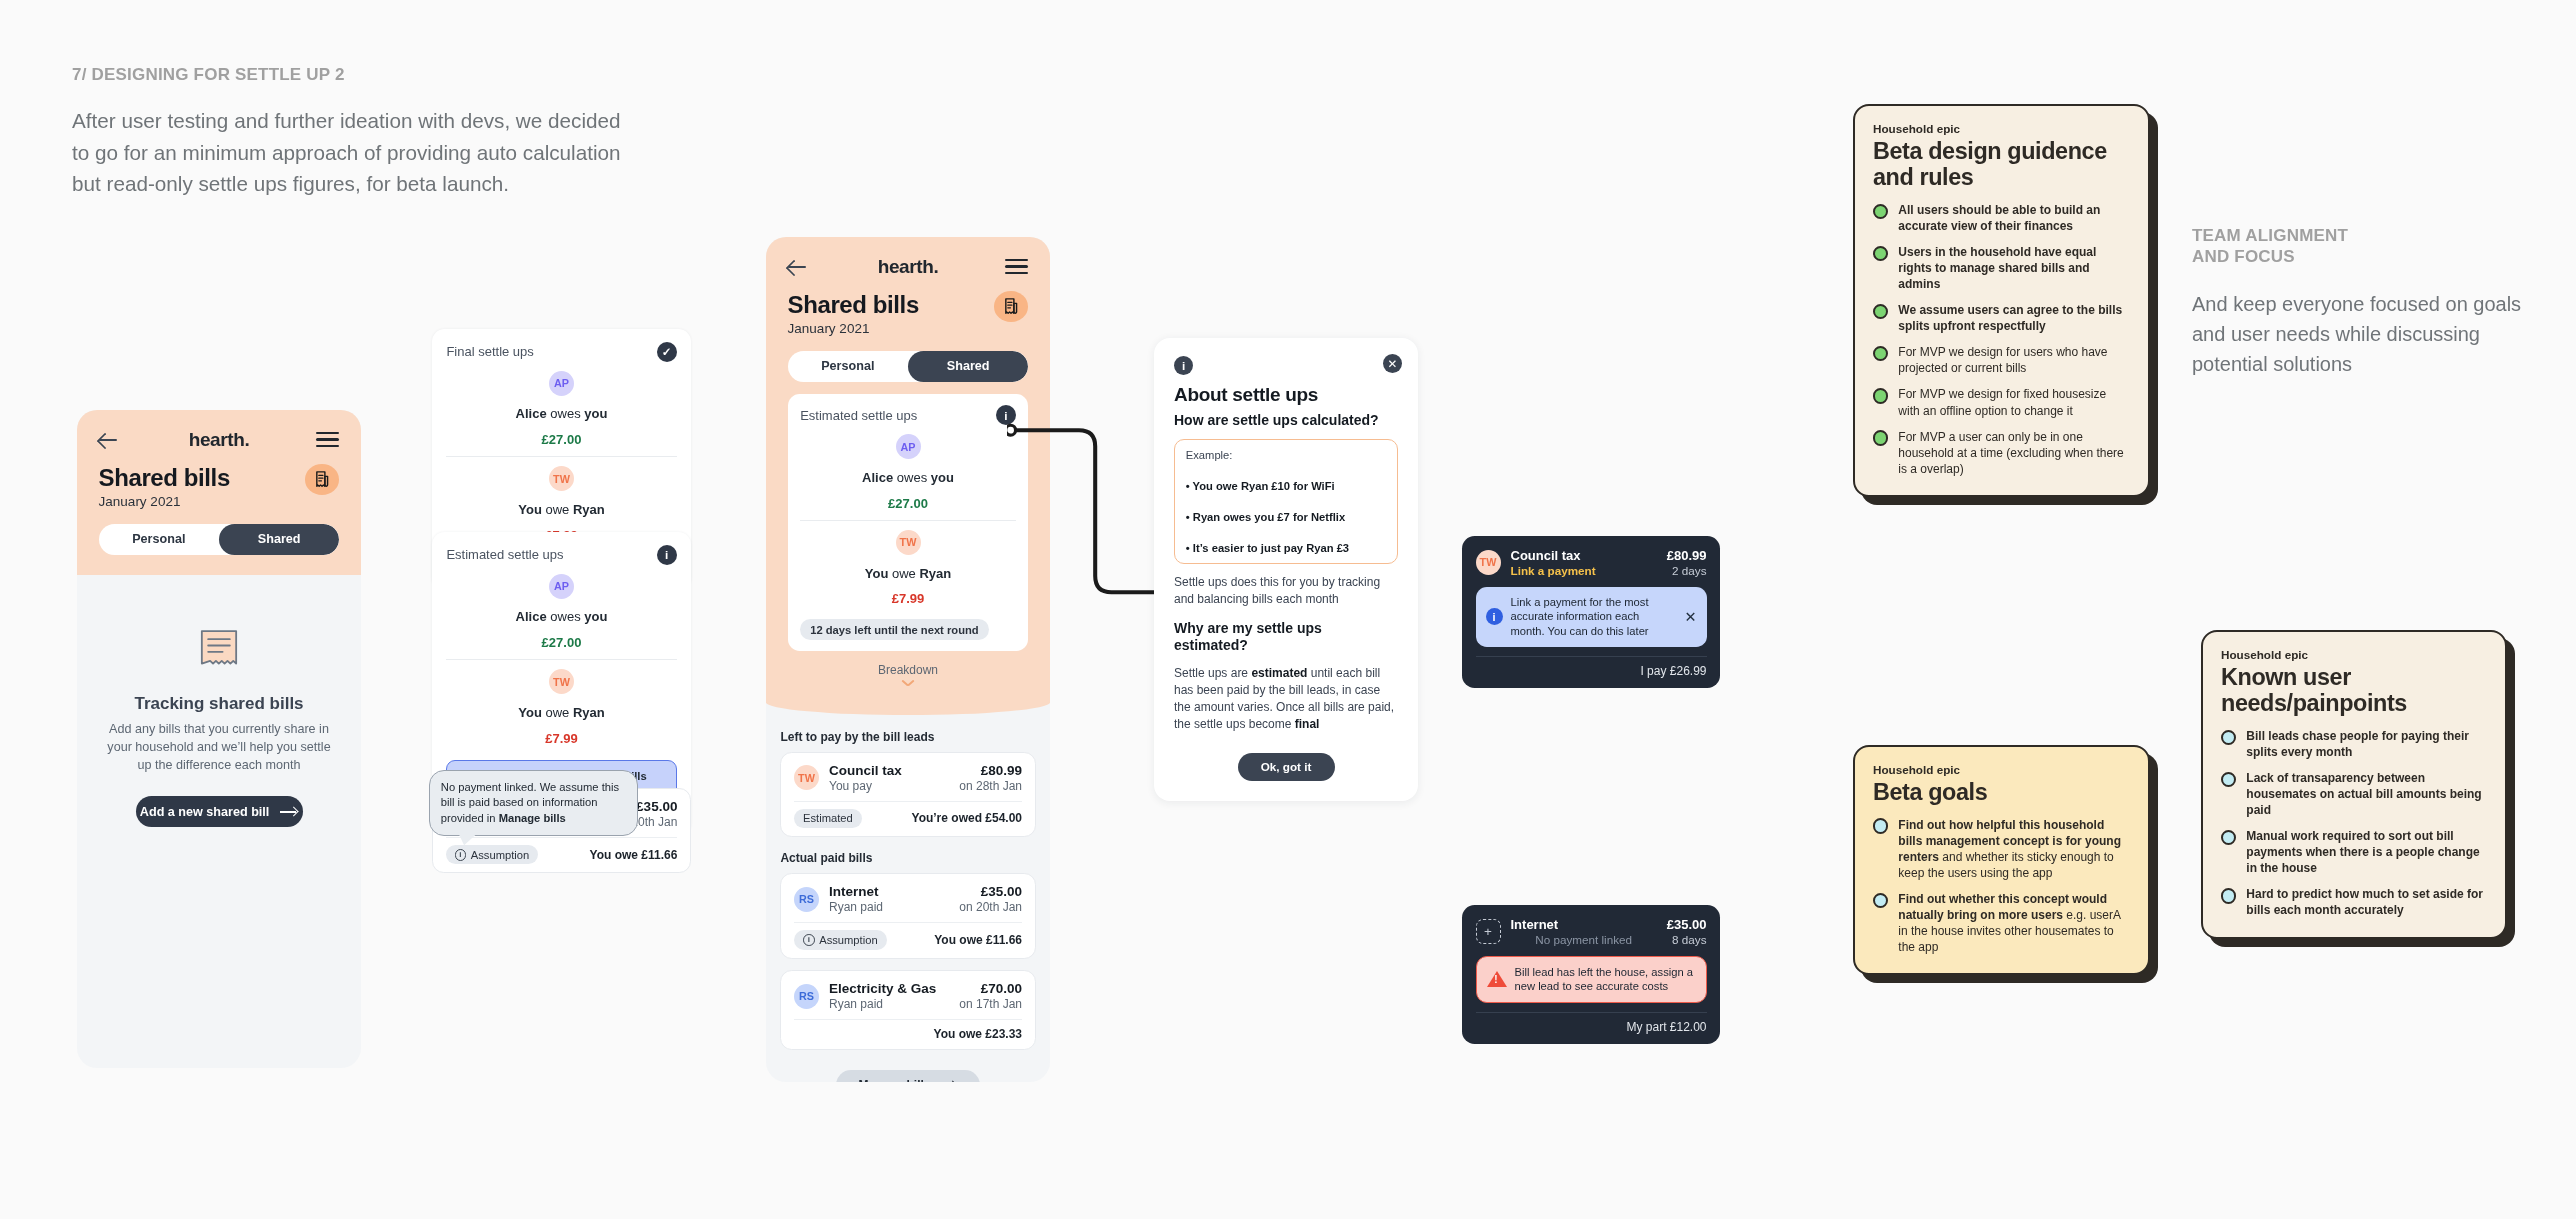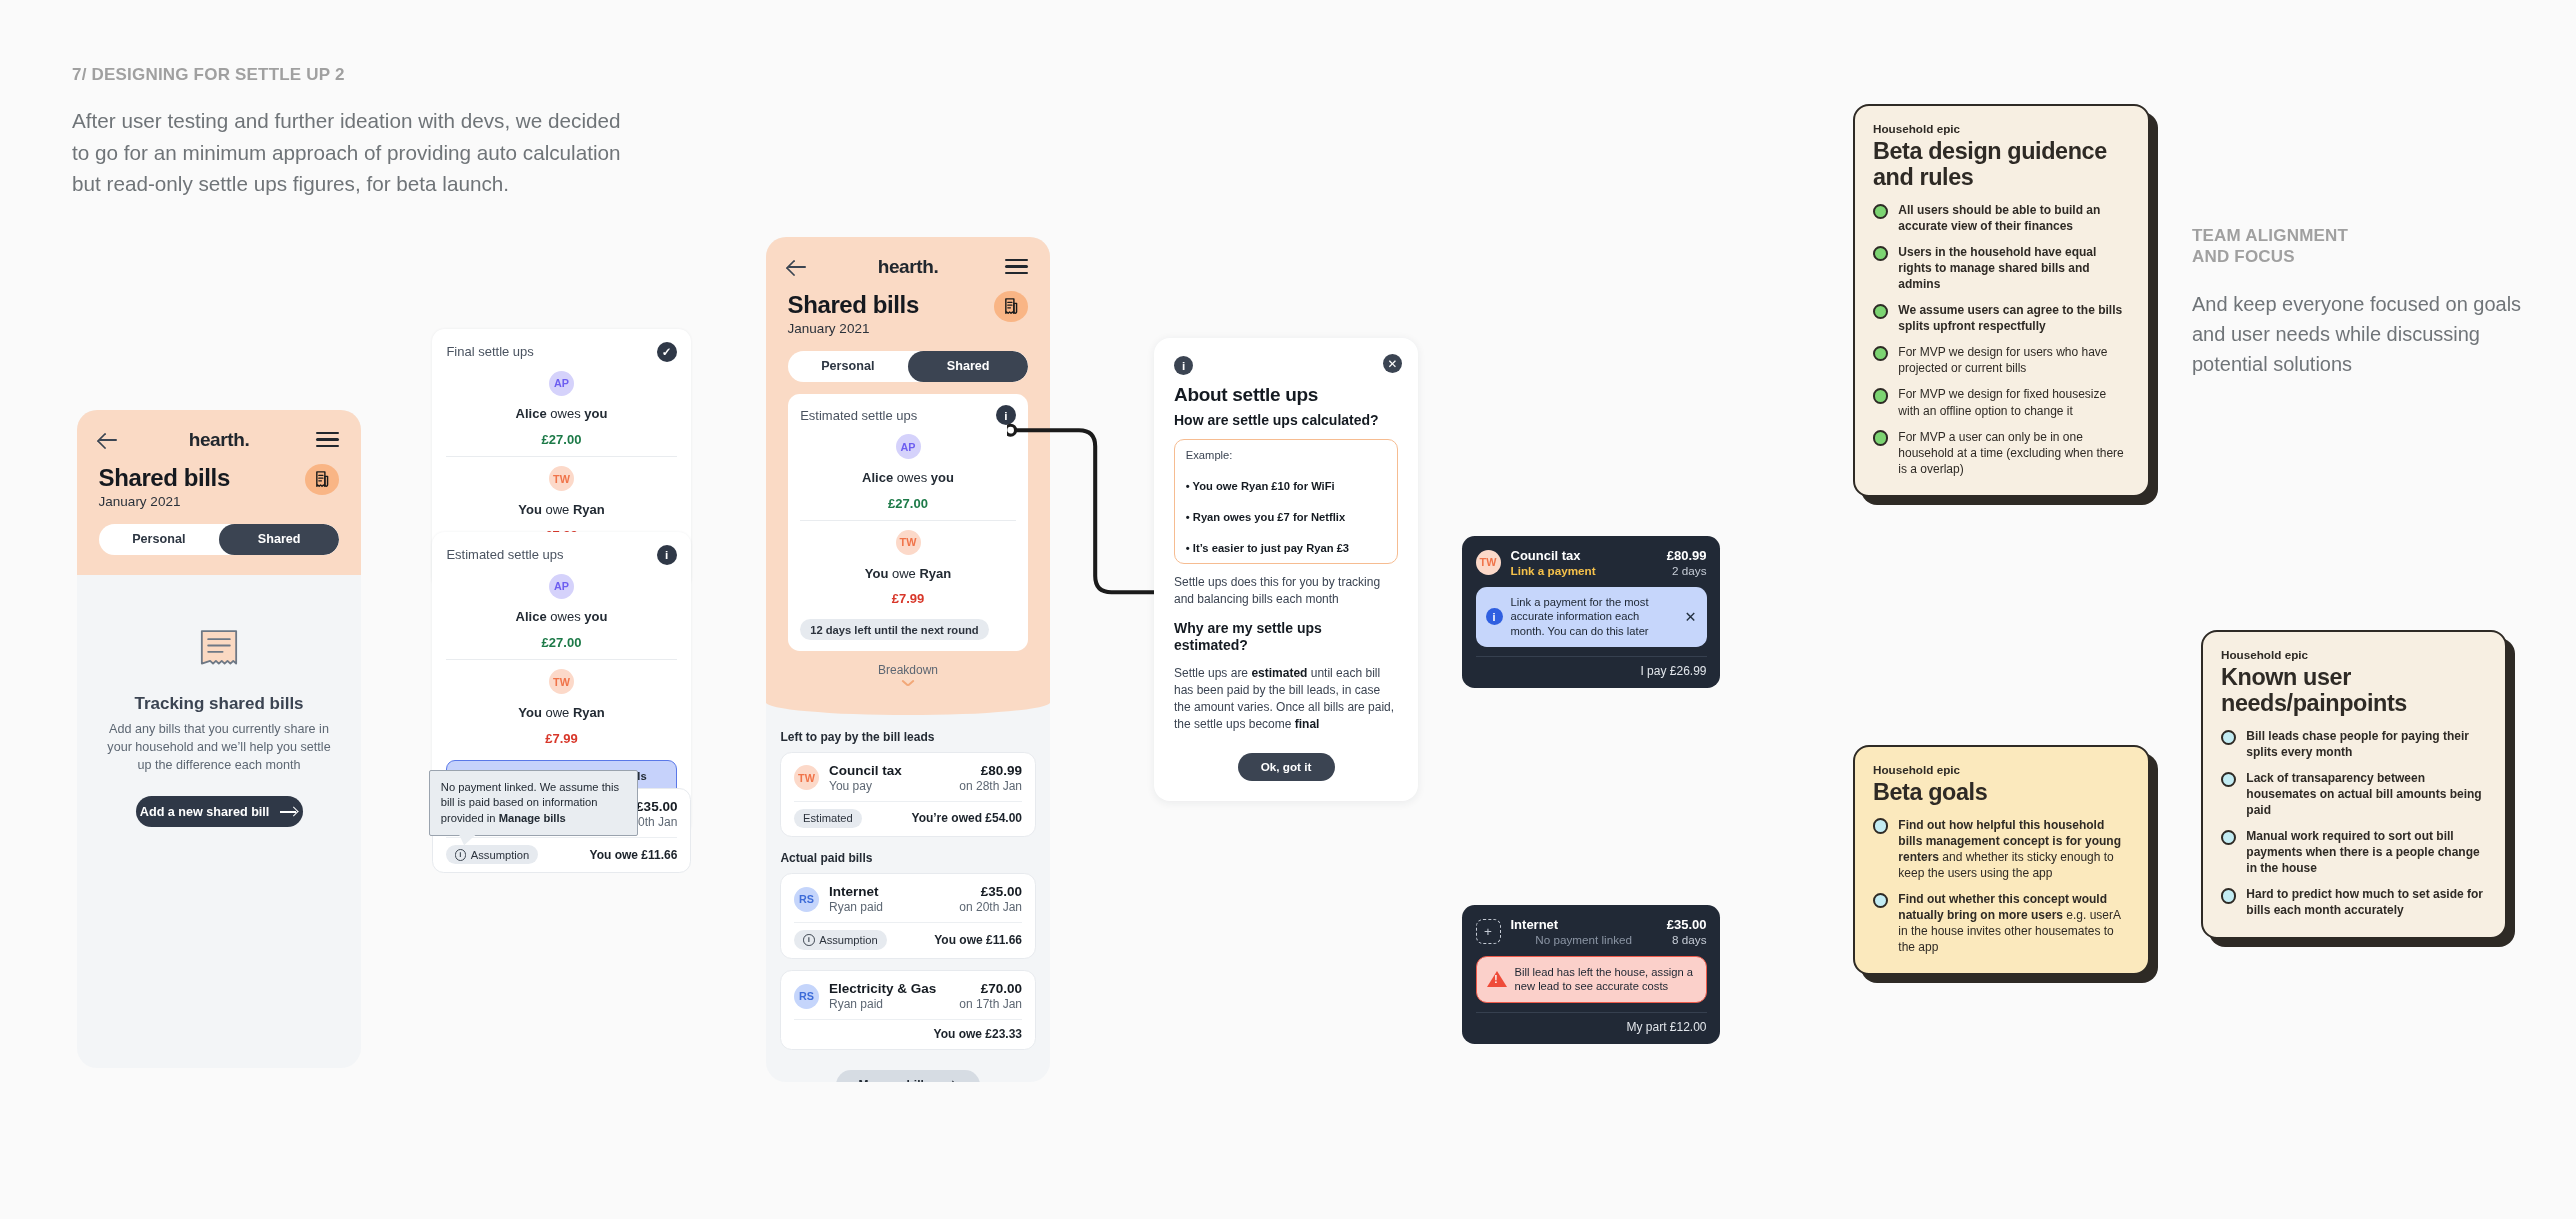--- a/index.html
+++ b/index.html
@@ -133,21 +133,21 @@
   }
   .i-circle {
     width: 11.7px; height: 11.7px; border-radius: 50%; border: 1.3px solid #3c4550;
     display:flex; align-items:center; justify-content:center; font-size: 8px; font-weight: bold; color:#3c4550;
     line-height: 1;
   }
   .bc-owe { font-size: 12px; font-weight: bold; color:#1b222a; }
 
   
   .tooltip {
-    position: absolute; background:#e9edf1; border:0.9px solid #9aa3ae; border-radius: 2px;
+    position: absolute; background:#e9edf1; border:0.9px solid #9aa3ae; border-radius: 15px;
     padding: 9px 10.8px; font-size: 11.2px; line-height:1.38; color:#222a33; width: 209px;
   }
   .tooltip b { font-weight: bold; }
   .tooltip::after {
     content:""; position:absolute; left: 29px; bottom: -10px; width: 16px; height: 10.8px;
     background:#e9edf1; clip-path: polygon(0 0, 100% 0, 30% 100%);
     border-right: 0.9px solid #9aa3ae;
   }
 
   

